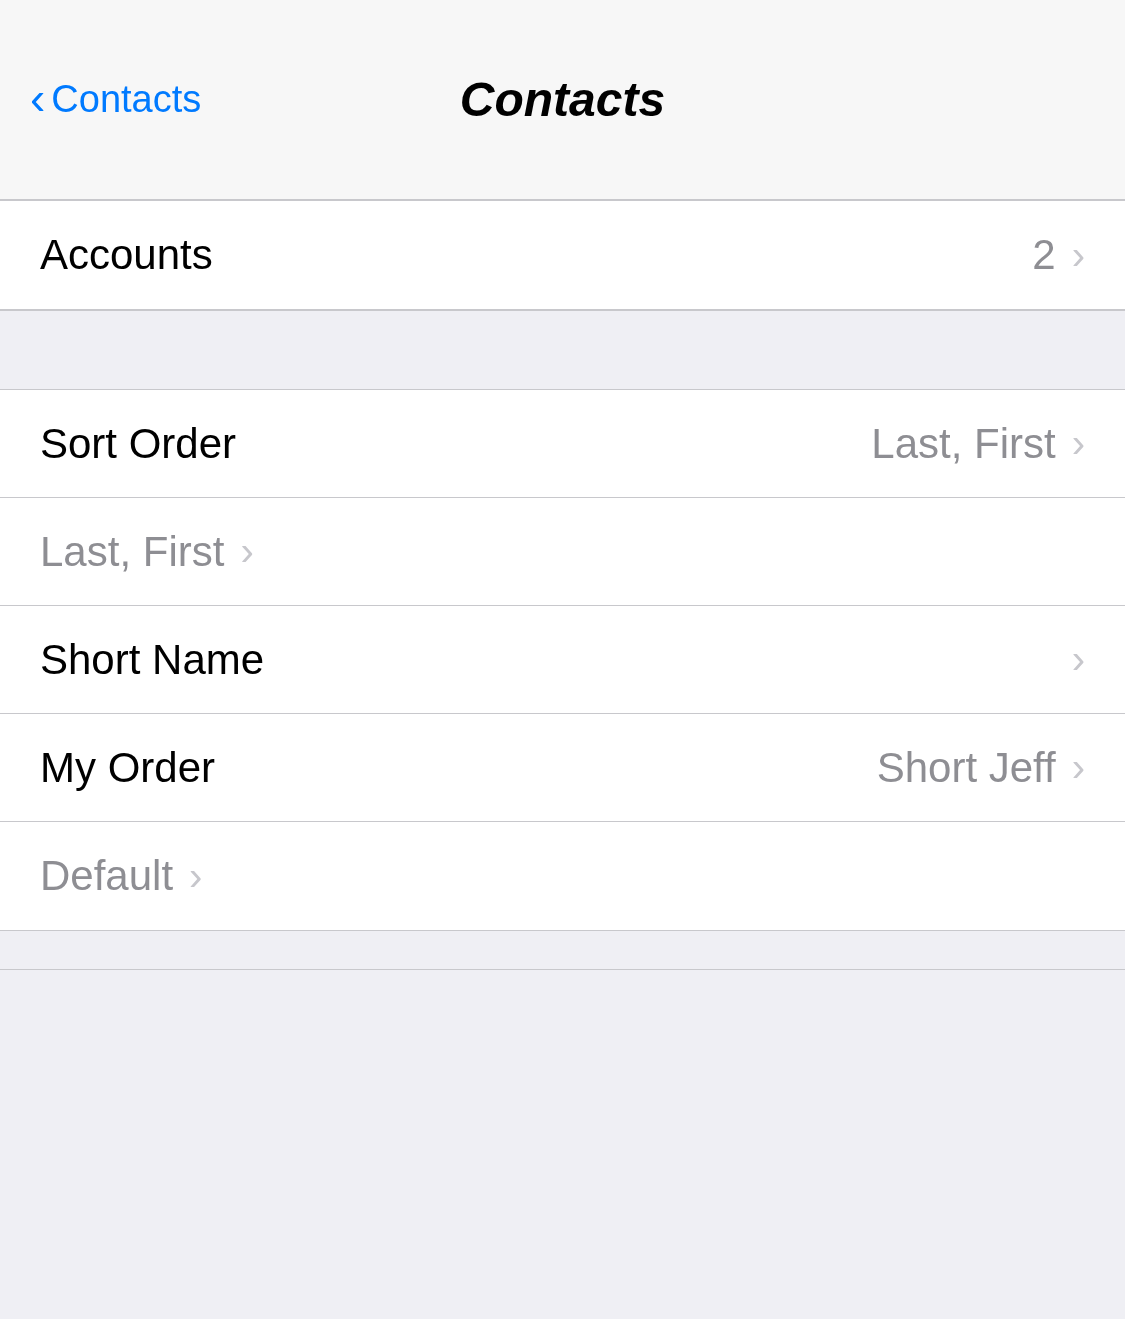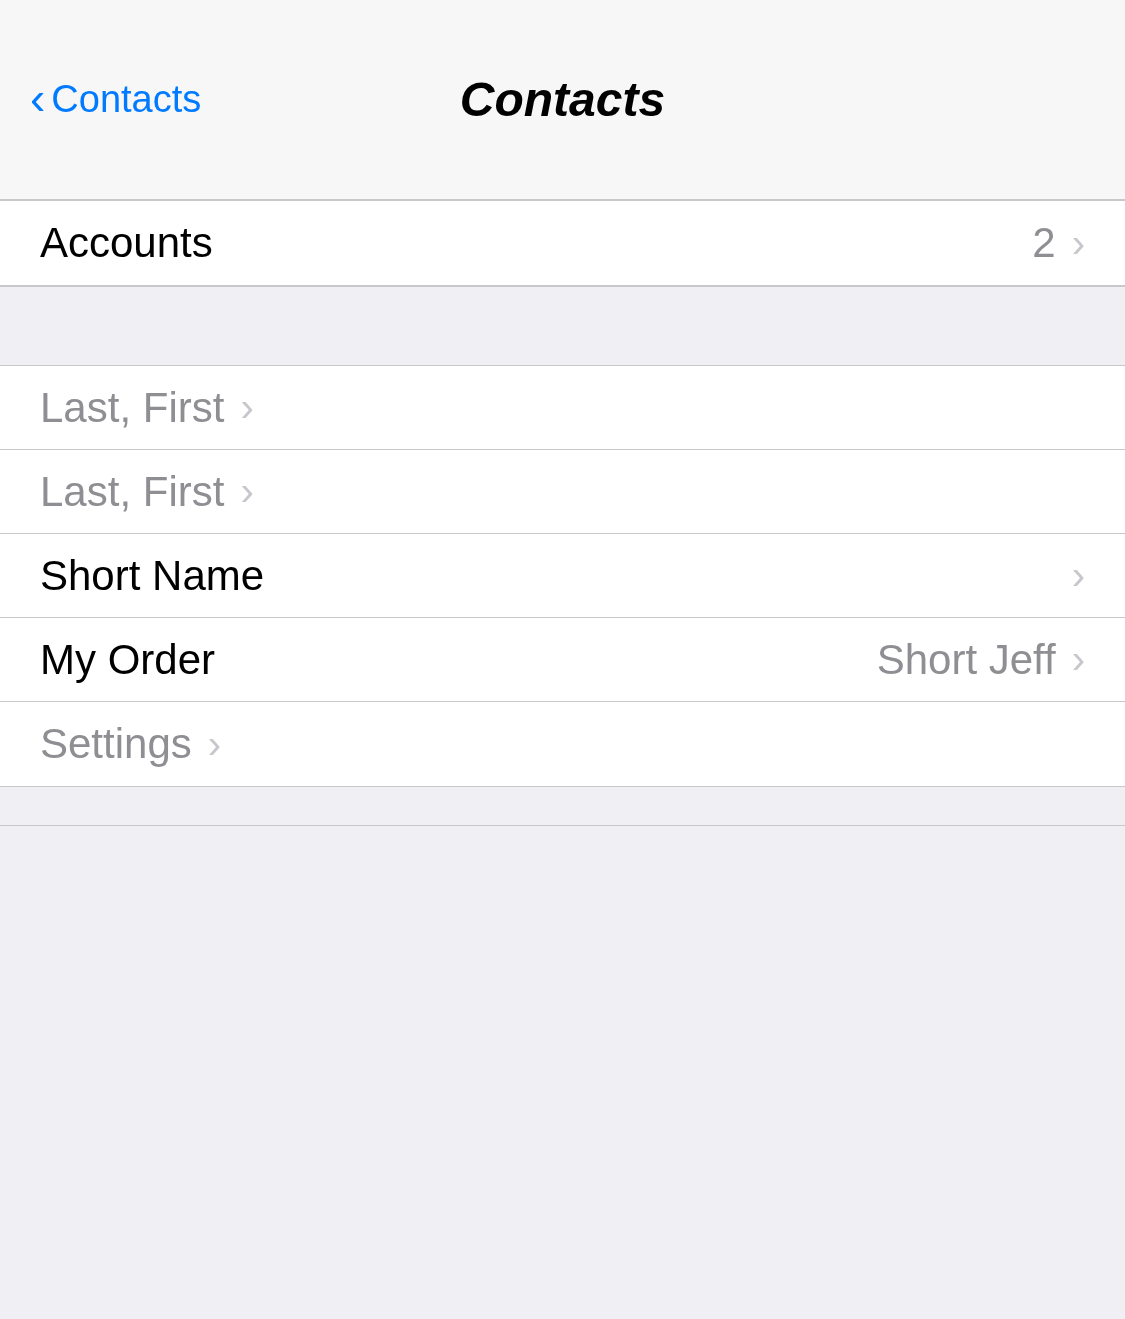--- a/index.html
+++ b/index.html
@@ -64,21 +64,21 @@
     
     .list-container {
       background-color: #fff;
     }
 
     .list-item {
       display: flex;
       align-items: center;
       justify-content: space-between;
       padding: 0 40px;
-      height: 84px;
+      height: 108px;
       background-color: #fff;
       border-bottom: 1px solid #c8c8cc;
       cursor: pointer;
     }
 
     .list-item:last-child {
       border-bottom: none;
     }
 
     .list-item-label {
@@ -139,20 +139,21 @@
       <span class="list-item-chevron">›</span>
     </div>
   </div>
 </div>
 
 <div class="section-separator-tall"></div>
 
 <div class="list-container">
 
   <div class="list-item">
+    <span class="list-item-label">Sort Order</span>
     <div class="list-item-right">
       <span class="list-item-value">Last, First</span>
       <span class="list-item-chevron">›</span>
     </div>
   </div>
 
   <div class="list-item">
     <div class="list-item-right">
       <span class="list-item-value">Last, First</span>
       <span class="list-item-chevron">›</span>
@@ -170,20 +171,20 @@
   <div class="list-item">
     <span class="list-item-label">My Order</span>
     <div class="list-item-right">
       <span class="list-item-value">Short Jeff</span>
       <span class="list-item-chevron">›</span>
     </div>
   </div>
 
   <div class="list-item">
     <div class="list-item-right">
-      <span class="list-item-value">Settings</span>
+      <span class="list-item-value">Default</span>
       <span class="list-item-chevron">›</span>
     </div>
   </div>
 
 </div>
 
 <div class="section-separator"></div>
 
 </body></html>

